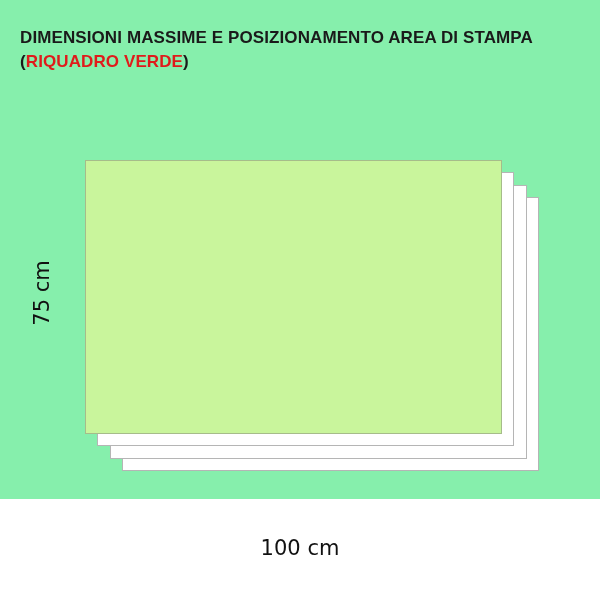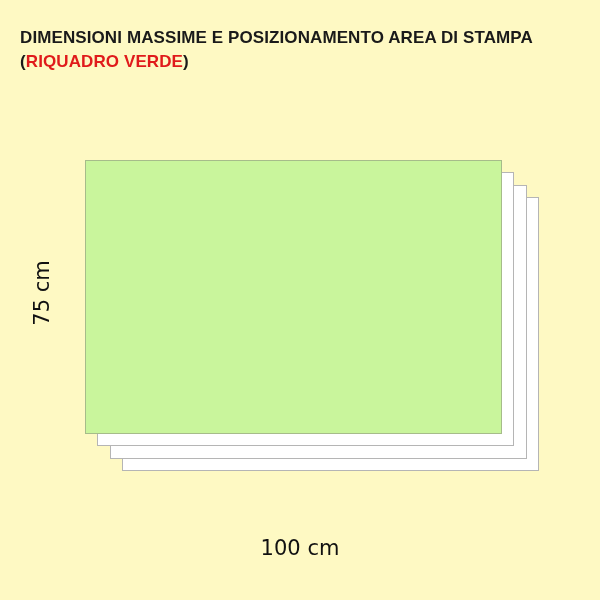--- a/index.html
+++ b/index.html
@@ -11,22 +11,22 @@
   }
   * { margin: 0; padding: 0; box-sizing: border-box; }
   html, body {
     width: 600px; height: 600px;
     background: #ffffff;
     overflow: hidden;
     font-family: "Liberation Sans", sans-serif;
   }
   .canvas {
     position: relative;
-    width: 600px; height: 600px;
-    background: #fef9c3;
+    width: 600px; height: 499px;
+    background: #86efac;
   }
   .title {
     position: absolute;
     left: 20px; top: 26px;
     font-family: "Liberation Sans", sans-serif;
     font-weight: bold;
     font-size: 17px;
     line-height: 24px;
     color: var(--text-black);
     letter-spacing: 0.1px;

